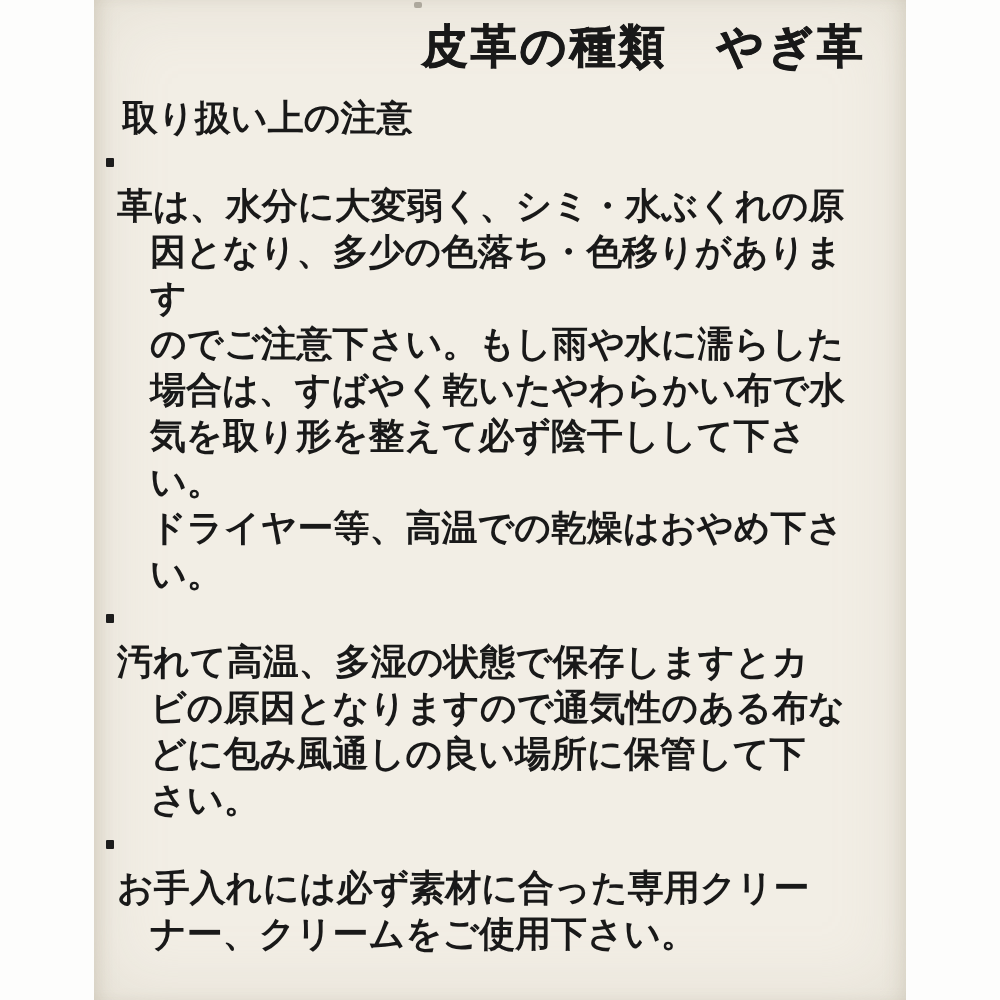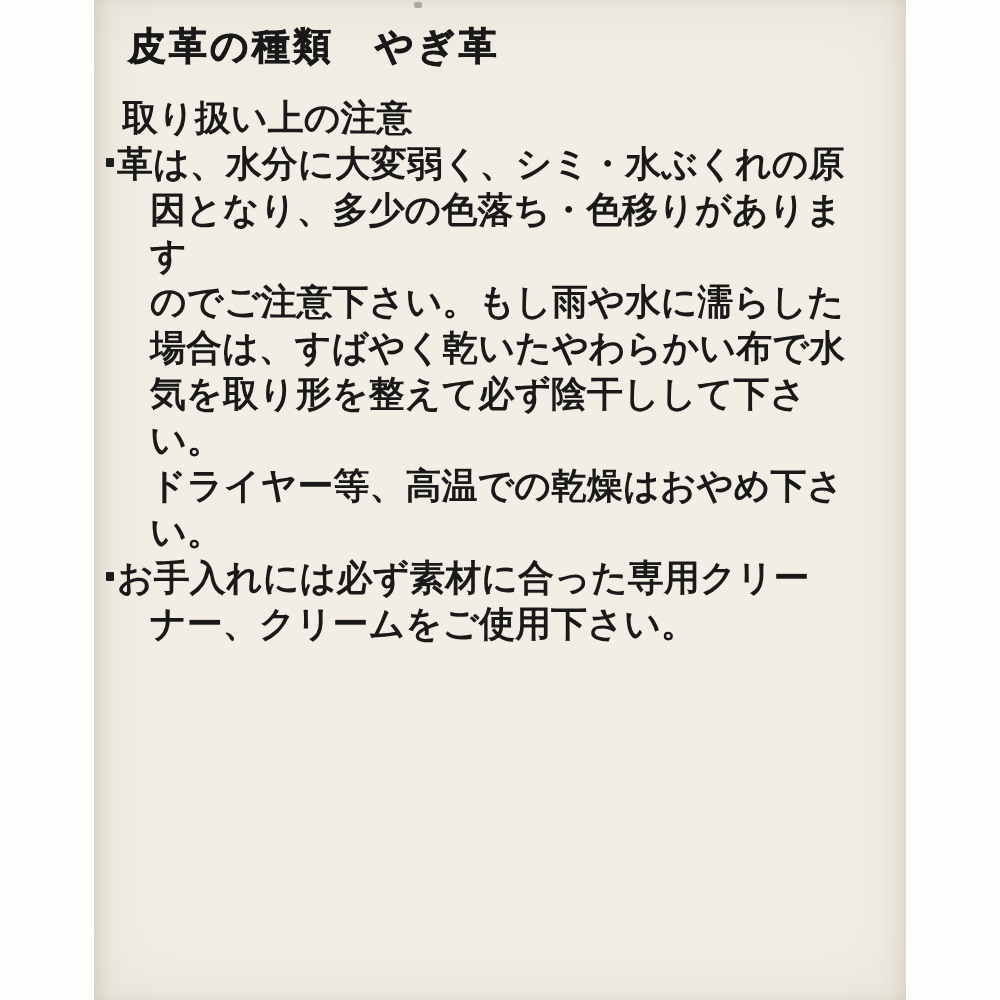--- a/index.html
+++ b/index.html
@@ -31,25 +31,25 @@
   .content {
     position: absolute;
     left: 10px;
     top: 0;
     right: 40px;
     color: #191919;
   }
   .title {
     margin-top: 24px;
     padding-left: 24px;
-    font-size: 38px;
+    font-size: 46px;
     line-height: 44px;
     font-weight: 800;
     letter-spacing: 3px;
-    text-align: left;
+    text-align: right;
     white-space: pre;
     -webkit-text-stroke: 0.8px #191919;
   }
   .body {
     margin-top: 27px;
     font-size: 36px;
     line-height: 46px;
     font-weight: 600;
     letter-spacing: 0;
   }
@@ -73,20 +73,21 @@
     top: 17px;
     width: 8px;
     height: 9px;
     background: #1c1c1c;
     border-radius: 1px;
   }
   .item-text {
     white-space: pre-line;
     padding-left: 33px;
     text-indent: -33px;
+    margin-top: 42px;
   }
   
   .speck {
     position: absolute;
     left: 320px;
     top: 2px;
     width: 8px;
     height: 6px;
     background: #9a9488;
     border-radius: 2px;
@@ -112,20 +113,27 @@
           <div class="item-text">革は、水分に大変弱く、シミ・水ぶくれの原
 因となり、多少の色落ち・色移りがあります
 のでご注意下さい。もし雨や水に濡らした
 場合は、すばやく乾いたやわらかい布で水
 気を取り形を整えて必ず陰干しして下さい。
 ドライヤー等、高温での乾燥はおやめ下さ
 い。</div>
         </div>
 
 
+        <div class="item">
+          <span class="bullet"></span>
+          <div class="item-text">汚れて高温、多湿の状態で保存しますとカ
+ビの原因となりますので通気性のある布な
+どに包み風通しの良い場所に保管して下
+さい。</div>
+        </div>
 
 
         <div class="item">
           <span class="bullet"></span>
           <div class="item-text">お手入れには必ず素材に合った専用クリー
 ナー、クリームをご使用下さい。</div>
         </div>
 
       </div>
     </div>

